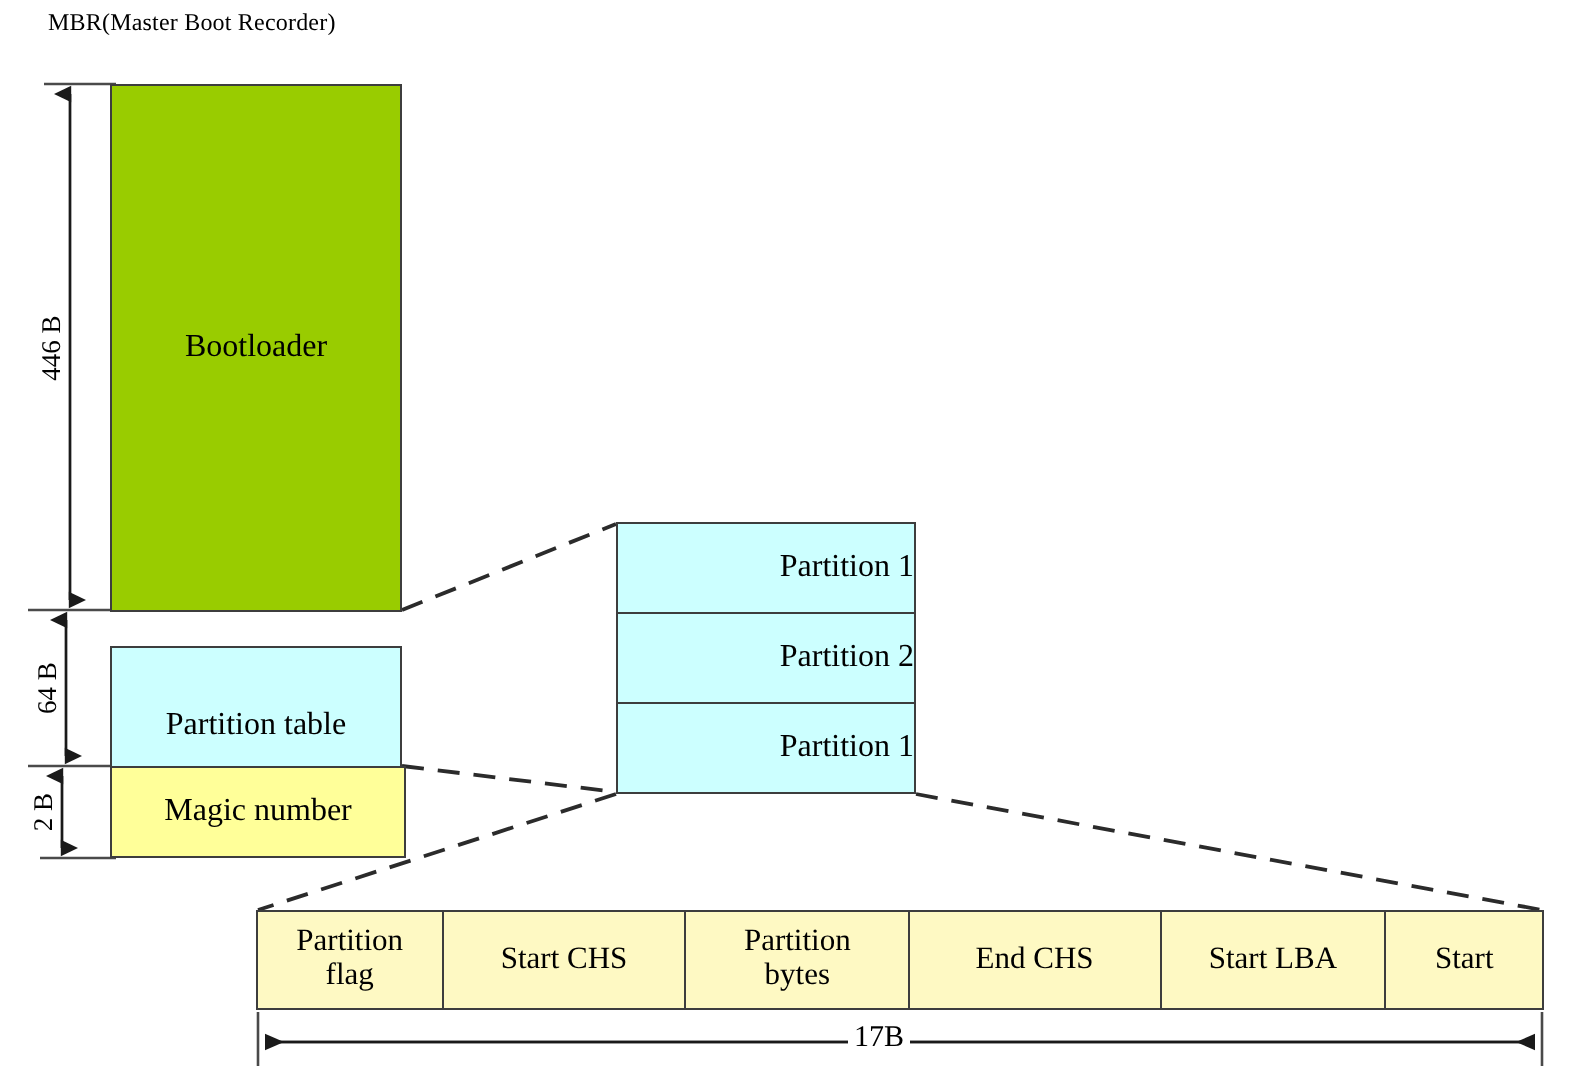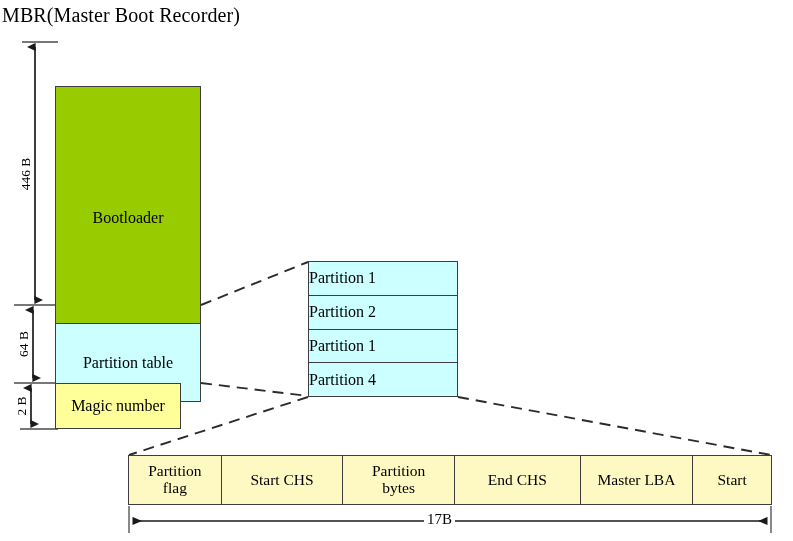--- a/index.html
+++ b/index.html
@@ -14,22 +14,22 @@
     position: relative;
   }
   #stage {
     position: relative;
     width: 793px; height: 541px;
   }
   .abs { position: absolute; }
 
   
   #diagram-title {
-    left: 2px; top: 4px;
-    font-size: 20px;
+    left: 24px; top: 4px;
+    font-size: 12px;
     letter-spacing: 0.1px;
     white-space: nowrap;
   }
 
   
   .block {
     box-sizing: border-box;
     border: 1.4px solid #3d3d3d;
     display: flex;
     align-items: center;
@@ -39,21 +39,21 @@
   }
   #block-bootloader {
     left: 55px; top: 42px; width: 146px; height: 264px;
     background: #99cc00;
   }
   #block-partition-table {
     left: 55px; top: 305px; width: 146px; height: 79px;
     background: #ccffff;
   }
   #block-magic-number {
-    left: 55px; top: 383px; width: 126px; height: 46px;
+    left: 55px; top: 383px; width: 148px; height: 46px;
     background: #ffff99;
   }
 
   
   .vlabel {
     font-size: 13.5px;
     white-space: nowrap;
     transform: rotate(-90deg);
     transform-origin: 50% 50%;
     text-align: center;
@@ -68,21 +68,21 @@
     box-sizing: border-box;
     border: 1.6px solid #3d3d3d;
     background: #ccffff;
     display: flex;
     flex-direction: column;
   }
   .partition-row {
     flex: 1 1 0;
     display: flex;
     align-items: center;
-    justify-content: flex-start;
+    justify-content: flex-end;
     font-size: 16px;
     border-bottom: 1.4px solid #3d3d3d;
     box-sizing: border-box;
     white-space: nowrap;
   }
   .partition-row:last-child { border-bottom: none; }
 
   
   #field-table {
     left: 128px; top: 455px; width: 644px; height: 50px;
@@ -176,21 +176,21 @@
       <line x1="133" y1="521" x2="767" y2="521" marker-end="url(#arrR)"></line>
       <line x1="767" y1="521" x2="133" y2="521" marker-end="url(#arrL)"></line>
     </g>
 
     <g stroke="#4a4a4a" stroke-width="1.3">
       <line x1="129" y1="506" x2="129" y2="533"></line>
       <line x1="771" y1="506" x2="771" y2="533"></line>
     </g>
   </svg>
 
-  <div class="abs block" id="block-bootloader" style="background: rgb(153, 204, 0); margin-top: 44px;">
+  <div class="abs block" id="block-bootloader" style="background: rgb(153, 204, 0);">
     <span>Bootloader</span>
   </div>
 
   <div class="abs block" id="block-partition-table" style="background: rgb(204, 255, 255); margin-top: 18px;">
     <span>Partition table</span>
   </div>
 
   <div class="abs block" id="block-magic-number" style="background: rgb(255, 255, 153);">
     <span>Magic number</span>
   </div>
@@ -202,23 +202,20 @@
   <div class="abs" id="partition-stack" style="background: rgb(204, 255, 255);">
     <div class="partition-row">
       <span>Partition 1</span>
     </div>
     <div class="partition-row">
       <span>Partition 2</span>
     </div>
     <div class="partition-row">
       <span>Partition 1</span>
     </div>
-    <div class="partition-row">
-      <span>Partition 4</span>
-    </div>
   </div>
 
   <div class="abs" id="field-table" style="background: #fef9c3;">
     <div class="field-cell" style="width:93px">
       <div>
         <span>Partition</span>
         <span>flag</span>
       </div>
     </div>
     <div class="field-cell" style="width:122px">
@@ -232,21 +229,21 @@
         <span>bytes</span>
       </div>
     </div>
     <div class="field-cell" style="width:126px">
       <div>
         <span>End CHS</span>
       </div>
     </div>
     <div class="field-cell" style="width:113px">
       <div>
-        <span>Master LBA</span>
+        <span>Start LBA</span>
       </div>
     </div>
     <div class="field-cell" style="width:78px">
       <div>
         <span>Start</span>
       </div>
     </div>
   </div>
 
   <div class="abs" id="size-label-16b">17B</div>

